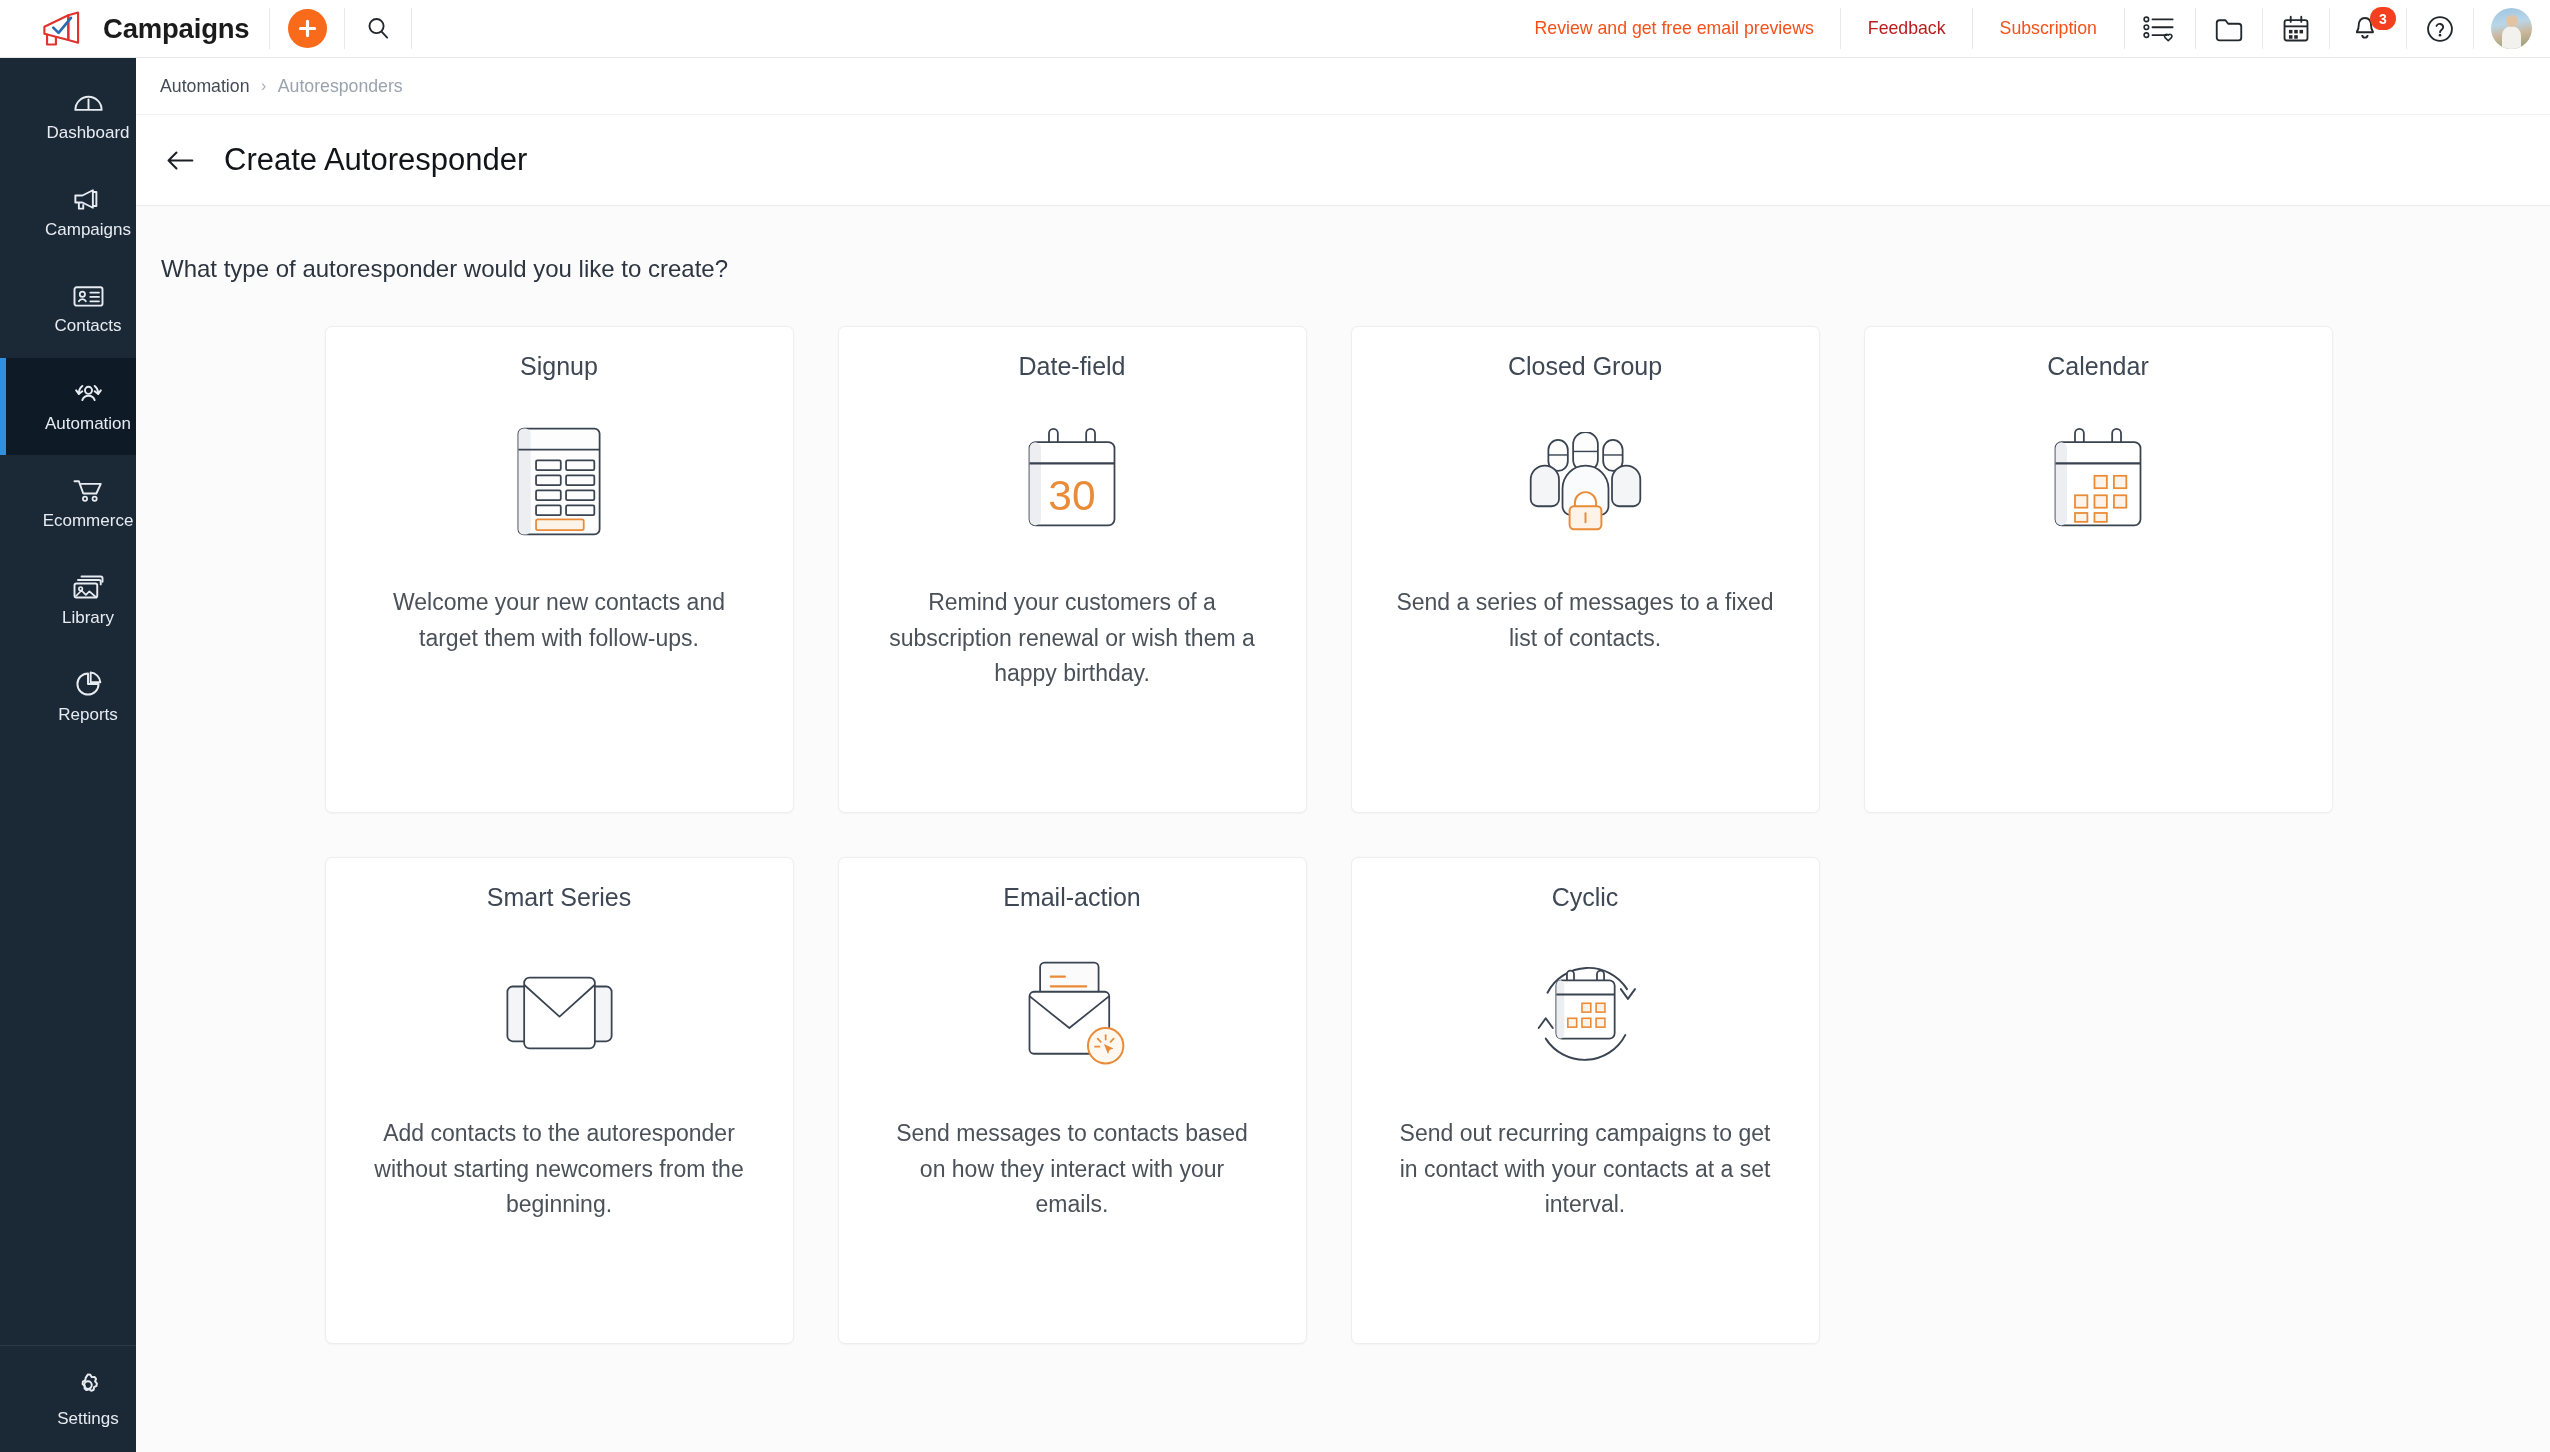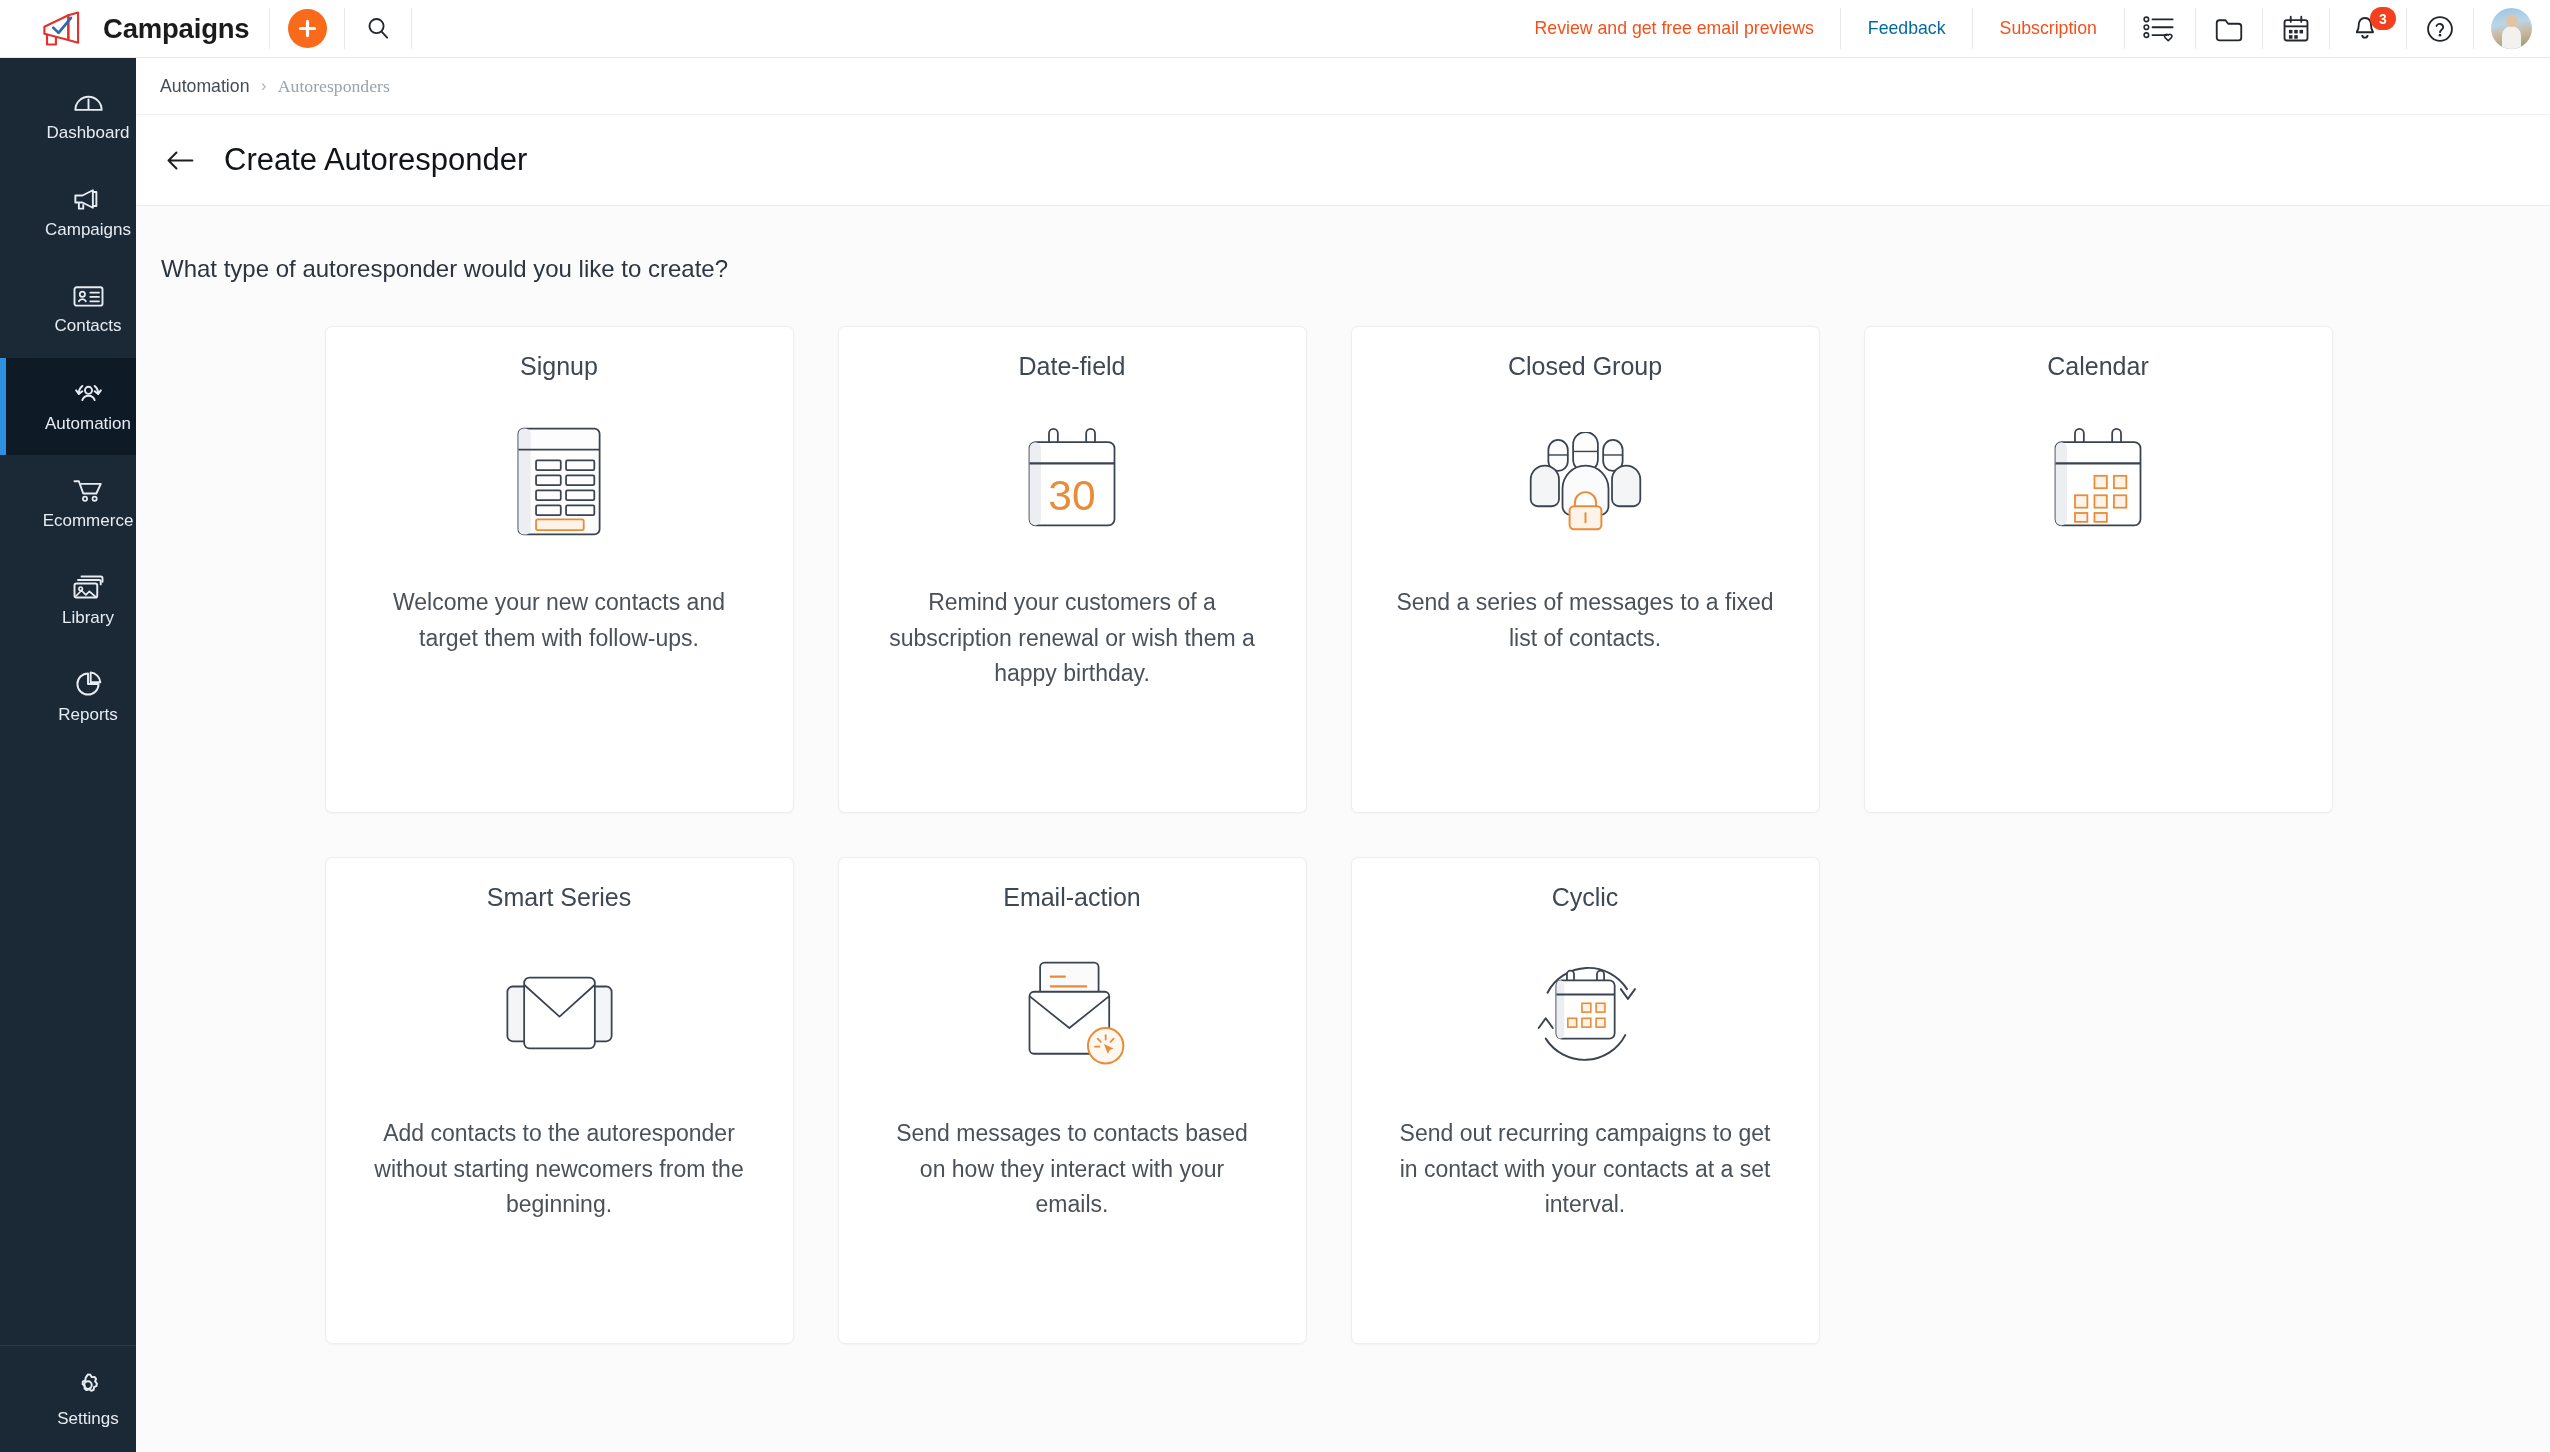--- a/index.html
+++ b/index.html
@@ -29,21 +29,21 @@
     width: 39px; height: 39px; border-radius: 50%;
     background: #f96a1b; display: flex; align-items: center; justify-content: center;
   }
   .plus-btn svg { display: block; }
   .topbar-spacer { flex: 1; }
   .link-cell {
     display: flex; align-items: center; padding: 0 26.6px;
     font-size: 17.7px; white-space: nowrap;
   }
   .link-orange { color: #f4501a; }
-  .link-dark { color: #0369a1; }
+  .link-dark { color: #b91c1c; }
 
   .bell-wrap { position: relative; width: 41px; height: 39px; }
   .bell-badge {
     position: absolute; top: -1.8px; right: -8px;
     background: #f4401e; color: #fff; border-radius: 12.4px;
     min-width: 26.6px; height: 23px; font-size: 14px; font-weight: bold;
     display: flex; align-items: center; justify-content: center; padding: 0 5.3px;
   }
   .avatar {
     width: 41px; height: 41px; border-radius: 50%; overflow: hidden;
@@ -81,21 +81,21 @@
   .side-bottom { margin-top: auto; border-top: 0.9px solid #2c3a4a; }
   .side-bottom .side-item { height: 106px; }
 
   
   .crumbbar {
     position: absolute; left: 136px; top: 58px; width: 2414px; height: 57px;
     background: #fff; display: flex; align-items: center; padding-left: 24px; gap: 11.5px;
     border-bottom: 0.9px solid #f0f1f3;
   }
   .crumb { font-size: 17.7px; color: #424b56; }
-  .crumb.muted { color: #9aa3ad; font-family: Liberation Serif, serif; }
+  .crumb.muted { color: #9aa3ad; }
   .crumb-sep { font-size: 16px; color: #a9b1b9; }
 
   
   .pagehead {
     position: absolute; left: 136px; top: 115px; width: 2414px; height: 91px;
     background: #fff; display: flex; align-items: center; padding-left: 23px; gap: 24px;
     border-bottom: 0.9px solid #e9ebee;
   }
   .back-btn { width: 41px; height: 41px; display: flex; align-items: center; justify-content: center; }
   .page-title { font-size: 31px; color: #111418; }

